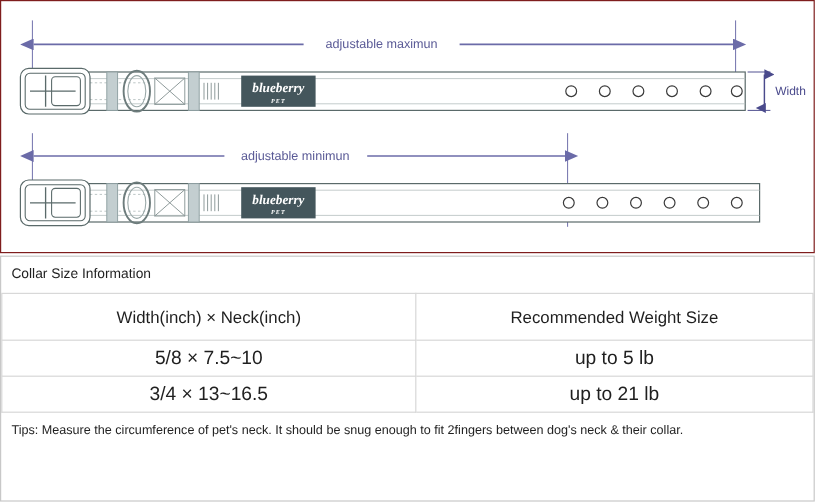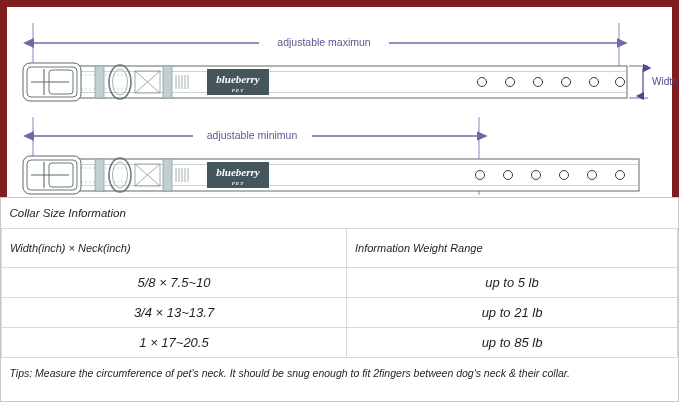--- a/index.html
+++ b/index.html
@@ -8,55 +8,55 @@
     font-family:"Liberation Sans","DejaVu Sans",sans-serif;
     color:#1a1a1a;
     -webkit-font-smoothing:antialiased;
     overflow:hidden;
   }
   #page{position:relative;width:679px;height:418px;}
 
   
   #diagram{
     position:absolute;left:0;top:0;width:679px;height:211px;
-    border:7px solid #7f1d1d;box-sizing:border-box;background:#fff;
+    border:1px solid #7f1d1d;box-sizing:border-box;background:#fff;
   }
   #diagram svg{position:absolute;left:0;top:0;}
 
   .dimlabel{
     font-family:"Liberation Sans","DejaVu Sans",sans-serif;
     font-size:10.5px;fill:#5a5a96;
   }
   .widthlabel{
     font-family:"Liberation Sans","DejaVu Sans",sans-serif;
     font-size:10px;fill:#4a4a8c;
   }
   .logotext{
     font-family:"Liberation Serif","DejaVu Serif",serif;
     font-style:italic;font-weight:bold;fill:#ffffff;
   }
 
   
   #sizetable{
-    position:absolute;left:0;top:197px;width:679px;height:205px;
-    border:1px solid #c8c8c8;box-sizing:border-box;background:#fff;font-style:italic;
+    position:absolute;left:0;top:213px;width:679px;height:205px;
+    border:1px solid #c8c8c8;box-sizing:border-box;background:#fff;
   }
   table{border-collapse:collapse;width:100%;table-layout:fixed;}
   td{
     border:1px solid #d8d8d8;
-    font-size:13px;
+    font-size:16px;
     color:#1f1f1f;
     padding:0 8px;
     vertical-align:middle;
   }
   .cap{
     height:30px;text-align:left;font-size:11.5px;
     border-left:none;border-top:none;border-right:none;
   }
-  .hdr{height:38px;font-size:11px;}
+  .hdr{height:38px;text-align:center;font-size:14px;}
   .row{height:29px;text-align:center;}
   .tips{
     height:30px;text-align:left;font-size:10.5px;
     border-left:none;border-bottom:none;border-right:none;
   }
   .colA{width:345px;}
 </style>
 </head>
 <body>
 
@@ -204,33 +204,29 @@
       <colgroup>
           <col class="colA">
           <col>
         </colgroup>
       <tbody>
         <tr>
           <td class="cap" colspan="2">Collar Size Information</td>
         </tr>
         <tr>
           <td class="hdr">Width(inch)  ×  Neck(inch)</td>
-          <td class="hdr">Information Weight Range</td>
+          <td class="hdr">Recommended Weight Size</td>
         </tr>
         <tr class="row">
           <td class="row">5/8 × 7.5~10</td>
           <td class="row">up to 5 lb</td>
         </tr>
         <tr class="row">
-          <td class="row">3/4 × 13~13.7</td>
+          <td class="row">3/4 × 13~16.5</td>
           <td class="row">up to 21 lb</td>
-        </tr>
-        <tr class="row">
-          <td class="row">1 × 17~20.5</td>
-          <td class="row">up to 85 lb</td>
         </tr>
         <tr>
           <td class="tips" colspan="2">Tips: Measure the circumference of pet's neck. It should be snug enough to fit 2fingers between dog's neck &amp; their collar.</td>
         </tr>
       </tbody>
     </table>
   </div>
 
 </div>
 

